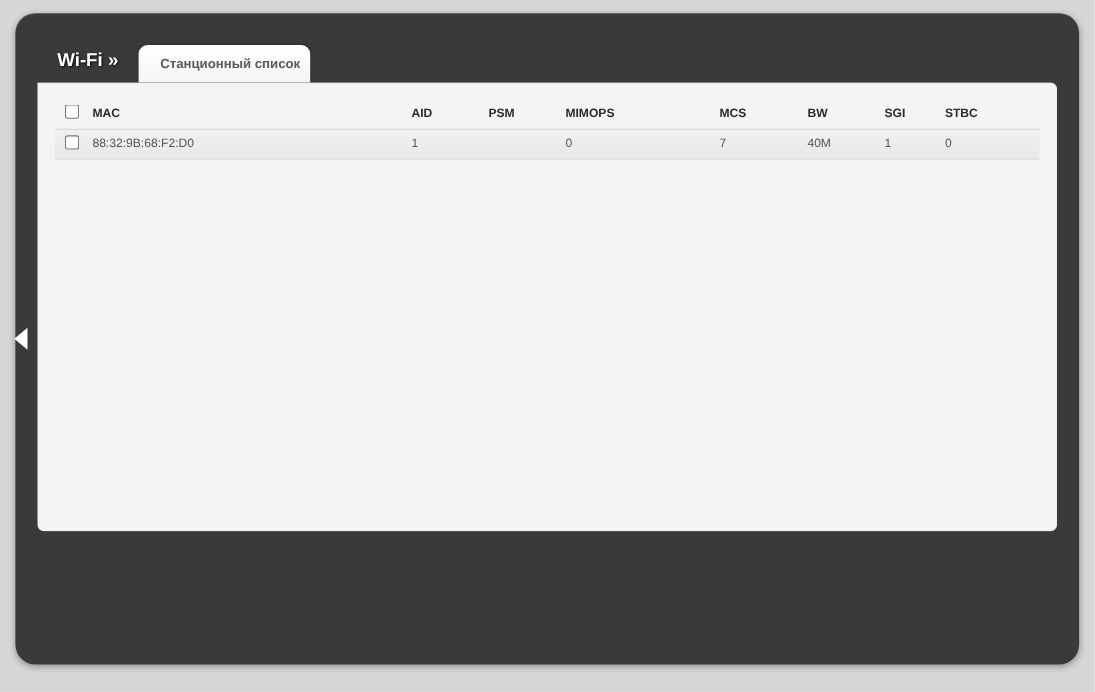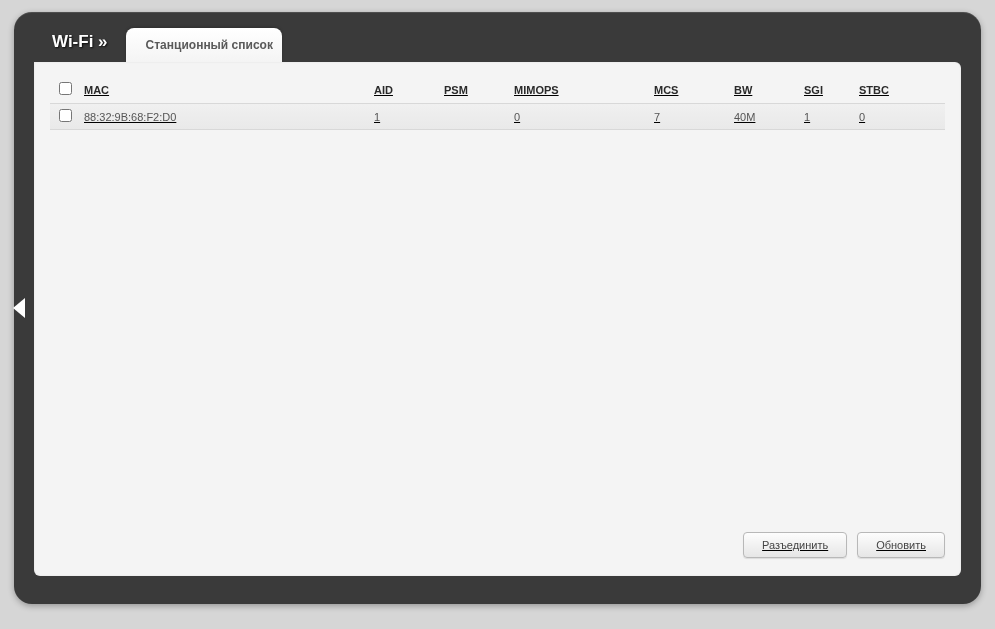--- a/index.html
+++ b/index.html
@@ -33,21 +33,21 @@
       border-top: 10px solid transparent;
       border-bottom: 10px solid transparent;
       border-right: 12px solid #ffffff;
       cursor: pointer;
       z-index: 5;
     }
     .header-row {
       display: flex;
       align-items: flex-end;
       padding: 18px 0 0 38px;
-      height: 50px;
+      height: 63px;
     }
     .page-title {
       color: #ffffff;
       font-size: 17px;
       font-weight: bold;
       text-shadow: 1px 1px 2px rgba(0,0,0,0.8);
       margin-right: 18px;
       padding-bottom: 10px;
     }
     .tab {
@@ -56,27 +56,26 @@
       padding: 10px 9px 10px 20px;
       font-size: 12px;
       color: #5a5a5a;
       font-weight: bold;
       box-shadow: 0 -1px 3px rgba(0,0,0,0.2);
       cursor: pointer;
     }
     .content-panel {
       background: #f4f4f4;
       margin: 0 20px 0 20px;
-      height: 514px;
+      height: 408px;
       border-radius: 0 6px 6px 6px;
       position: relative;
       box-shadow: inset 0 0 2px rgba(0,0,0,0.1);
       background-image: 
         linear-gradient(#f4f4f4, #f4f4f4);
-      text-decoration: underline;
     }
     .content-inner {
       padding: 14px 16px;
       height: 100%;
       display: flex;
       flex-direction: column;
     }
     table {
       width: 100%;
       border-collapse: collapse;
@@ -179,20 +178,16 @@
             <td>7</td>
             <td>40M</td>
             <td>1</td>
             <td>0</td>
           </tr>
         </tbody>
       </table>
 
       <div class="spacer"></div>
 
-      <div class="button-row">
-        <button class="btn">Разъединить</button>
-        <button class="btn">Обновить</button>
-      </div>
 
     </div>
   </div>
 </div>
 
 </body></html>

